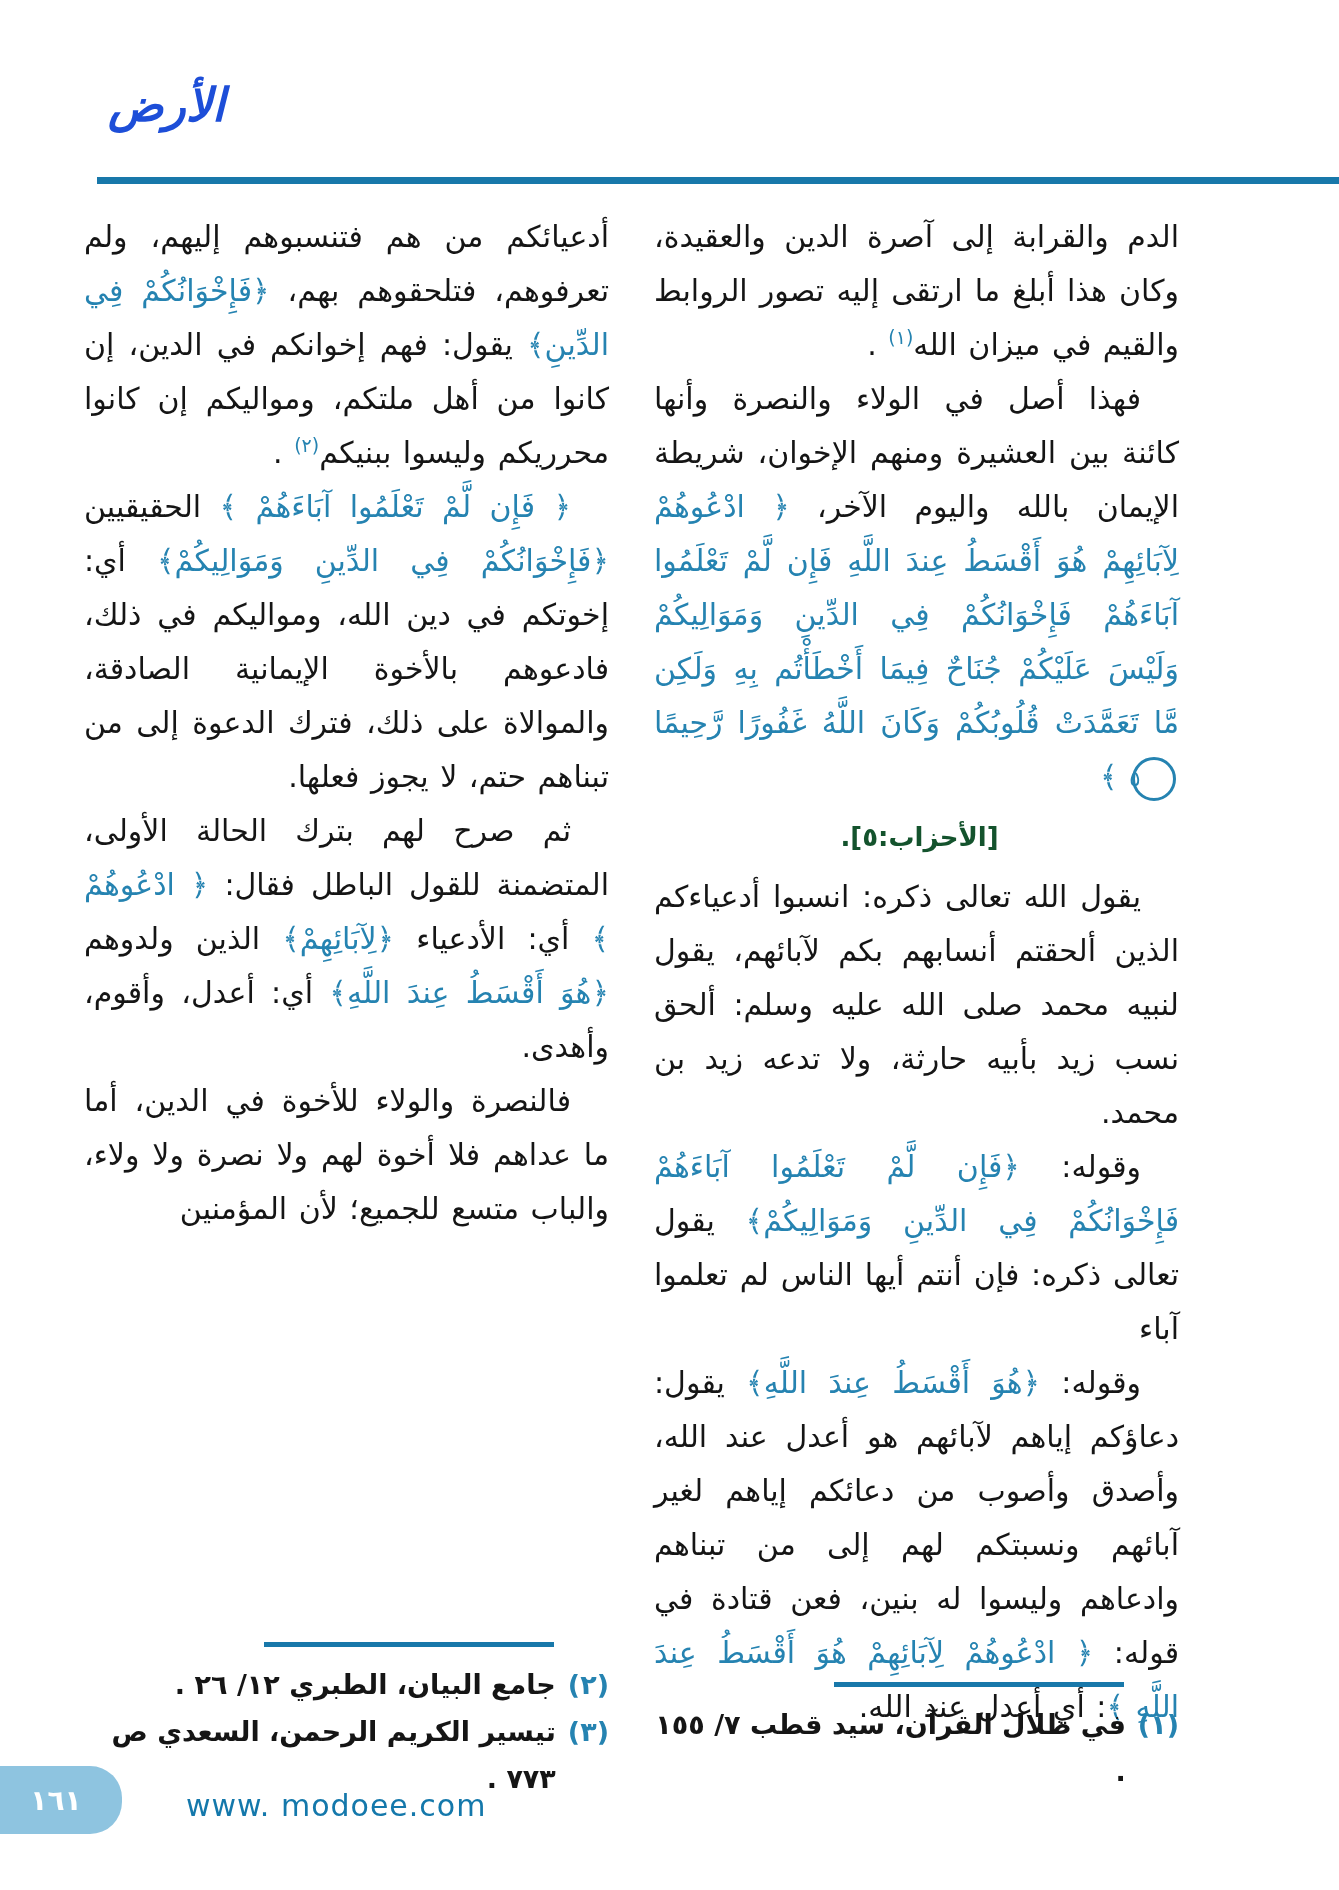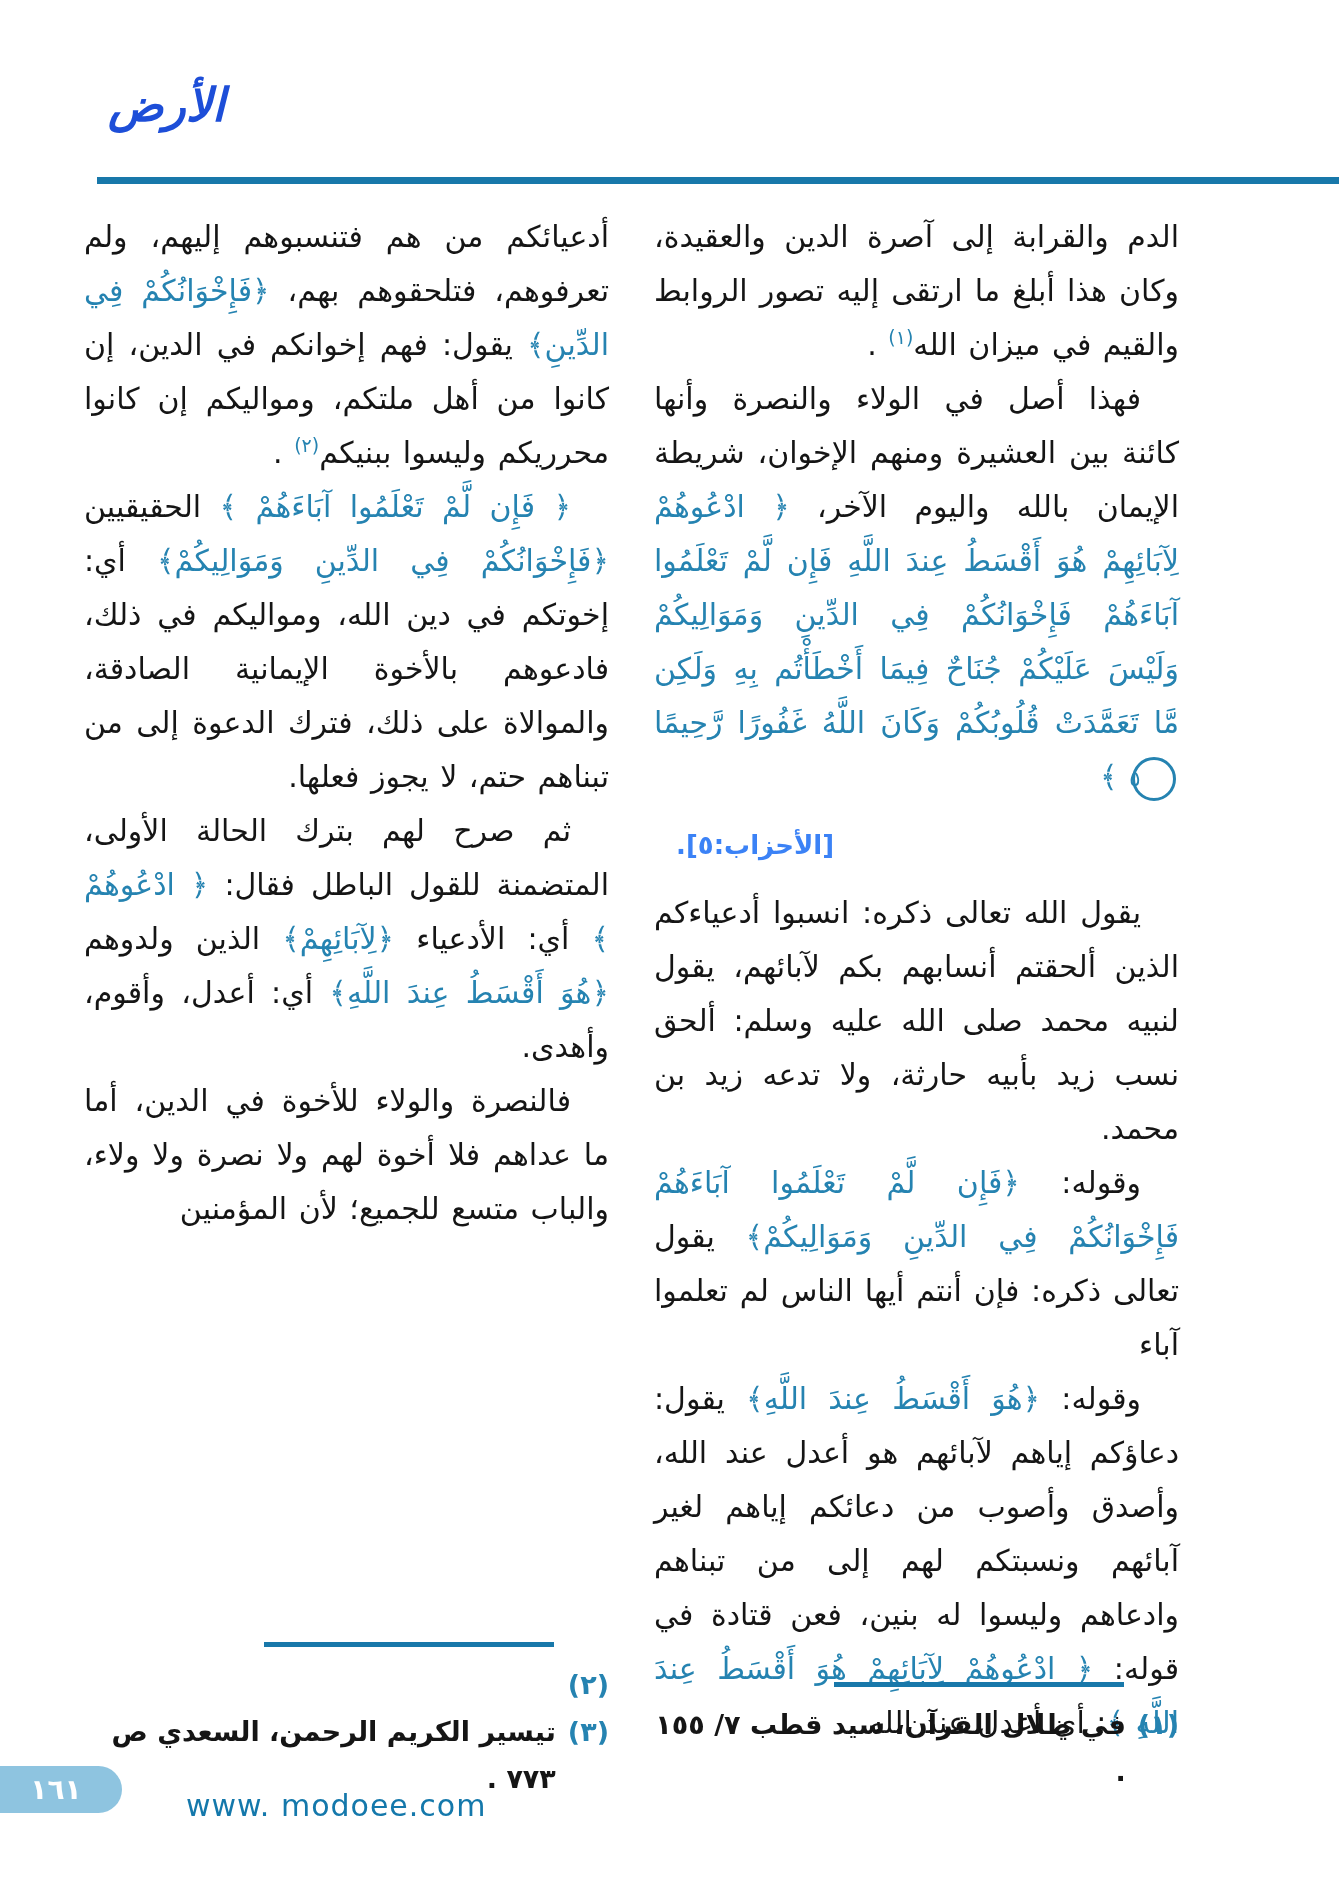--- a/index.html
+++ b/index.html
@@ -26,34 +26,34 @@
   .para.indent{text-indent:38px;}
   .q{color:#2583b1;}
   .fnref{color:#2583b1;font-size:19px;vertical-align:super;line-height:0;}
   .ayah-mark{
     display:inline-flex;align-items:center;justify-content:center;
     width:38px;height:38px;border:3px solid #2583b1;border-radius:50%;
     font-size:21px;color:#2583b1;vertical-align:middle;margin:0 3px;
     box-shadow:0 0 0 2px #fff inset;
   }
   .quran-ref{
-    margin:16px;font-size:26px;line-height:50px;font-weight:bold;color:#3b82f6;
-    text-align:left;padding-left:6px;
+    margin:8px;font-size:26px;line-height:50px;font-weight:bold;color:#14532d;
+    text-align:center;padding-left:6px;
   }
   .footnotes{position:absolute;right:0;left:0;}
   .footnotes.fn-left{top:1432px;}
   .footnotes.fn-right{top:1472px;}
   .fn-rule{
     height:5px;background:#1878aa;width:290px;
     margin-left:auto;margin-right:55px;margin-bottom:14px;
   }
   .fn{display:flex;gap:12px;font-size:27px;line-height:47px;font-weight:bold;color:#151515;}
   .fn .fn-num{color:#2583b1;flex:0 0 auto;}
   .page-badge{
-    position:absolute;left:0;top:1766px;width:122px;height:47px;
+    position:absolute;left:0;top:1766px;width:122px;height:68px;
     background:#8ec4e0;border-radius:0 32px 32px 0;
     display:flex;align-items:center;justify-content:center;
   }
   .page-badge span{color:#ffffff;font-size:28px;font-weight:bold;letter-spacing:6px;padding-right:10px;}
   .website{
     position:absolute;left:162px;top:1788px;direction:ltr;
     color:#1478ab;font-size:30px;letter-spacing:1px;margin-left:24px;
   }
 </style>
 </head>
@@ -84,20 +84,21 @@
   <section class="col">
     <p class="para"><span>أدعيائكم من هم فتنسبوهم إليهم، ولم تعرفوهم، فتلحقوهم بهم، </span><span class="q">﴿فَإِخْوَانُكُمْ فِي الدِّينِ﴾</span><span> يقول: فهم إخوانكم في الدين، إن كانوا من أهل ملتكم، ومواليكم إن كانوا محرريكم وليسوا ببنيكم</span><span class="fnref">(٢)</span><span> .</span></p>
     <p class="para indent"><span class="q">﴿ فَإِن لَّمْ تَعْلَمُوا آبَاءَهُمْ ﴾</span><span> الحقيقيين </span><span class="q">﴿فَإِخْوَانُكُمْ فِي الدِّينِ وَمَوَالِيكُمْ﴾</span><span> أي: إخوتكم في دين الله، ومواليكم في ذلك، فادعوهم بالأخوة الإيمانية الصادقة، والموالاة على ذلك، فترك الدعوة إلى من تبناهم حتم، لا يجوز فعلها.</span></p>
     <p class="para indent"><span>ثم صرح لهم بترك الحالة الأولى، المتضمنة للقول الباطل فقال: </span><span class="q">﴿ ادْعُوهُمْ ﴾</span><span> أي: الأدعياء </span><span class="q">﴿لِآبَائِهِمْ﴾</span><span> الذين ولدوهم </span><span class="q">﴿هُوَ أَقْسَطُ عِندَ اللَّهِ﴾</span><span> أي: أعدل، وأقوم، وأهدى.</span></p>
     <p class="para indent"><span>فالنصرة والولاء للأخوة في الدين، أما ما عداهم فلا أخوة لهم ولا نصرة ولا ولاء، والباب متسع للجميع؛ لأن المؤمنين</span></p>
 
     <div class="footnotes fn-left">
       <div class="fn-rule"></div>
       <div class="fn">
         <span class="fn-num">(٢)</span>
+        <span class="fn-text">جامع البيان، الطبري ١٢/ ٢٦ .</span>
       </div>
       <div class="fn">
         <span class="fn-num">(٣)</span>
         <span class="fn-text">تيسير الكريم الرحمن، السعدي ص ٧٧٣ .</span>
       </div>
     </div>
   </section>
 
 </div>
 

